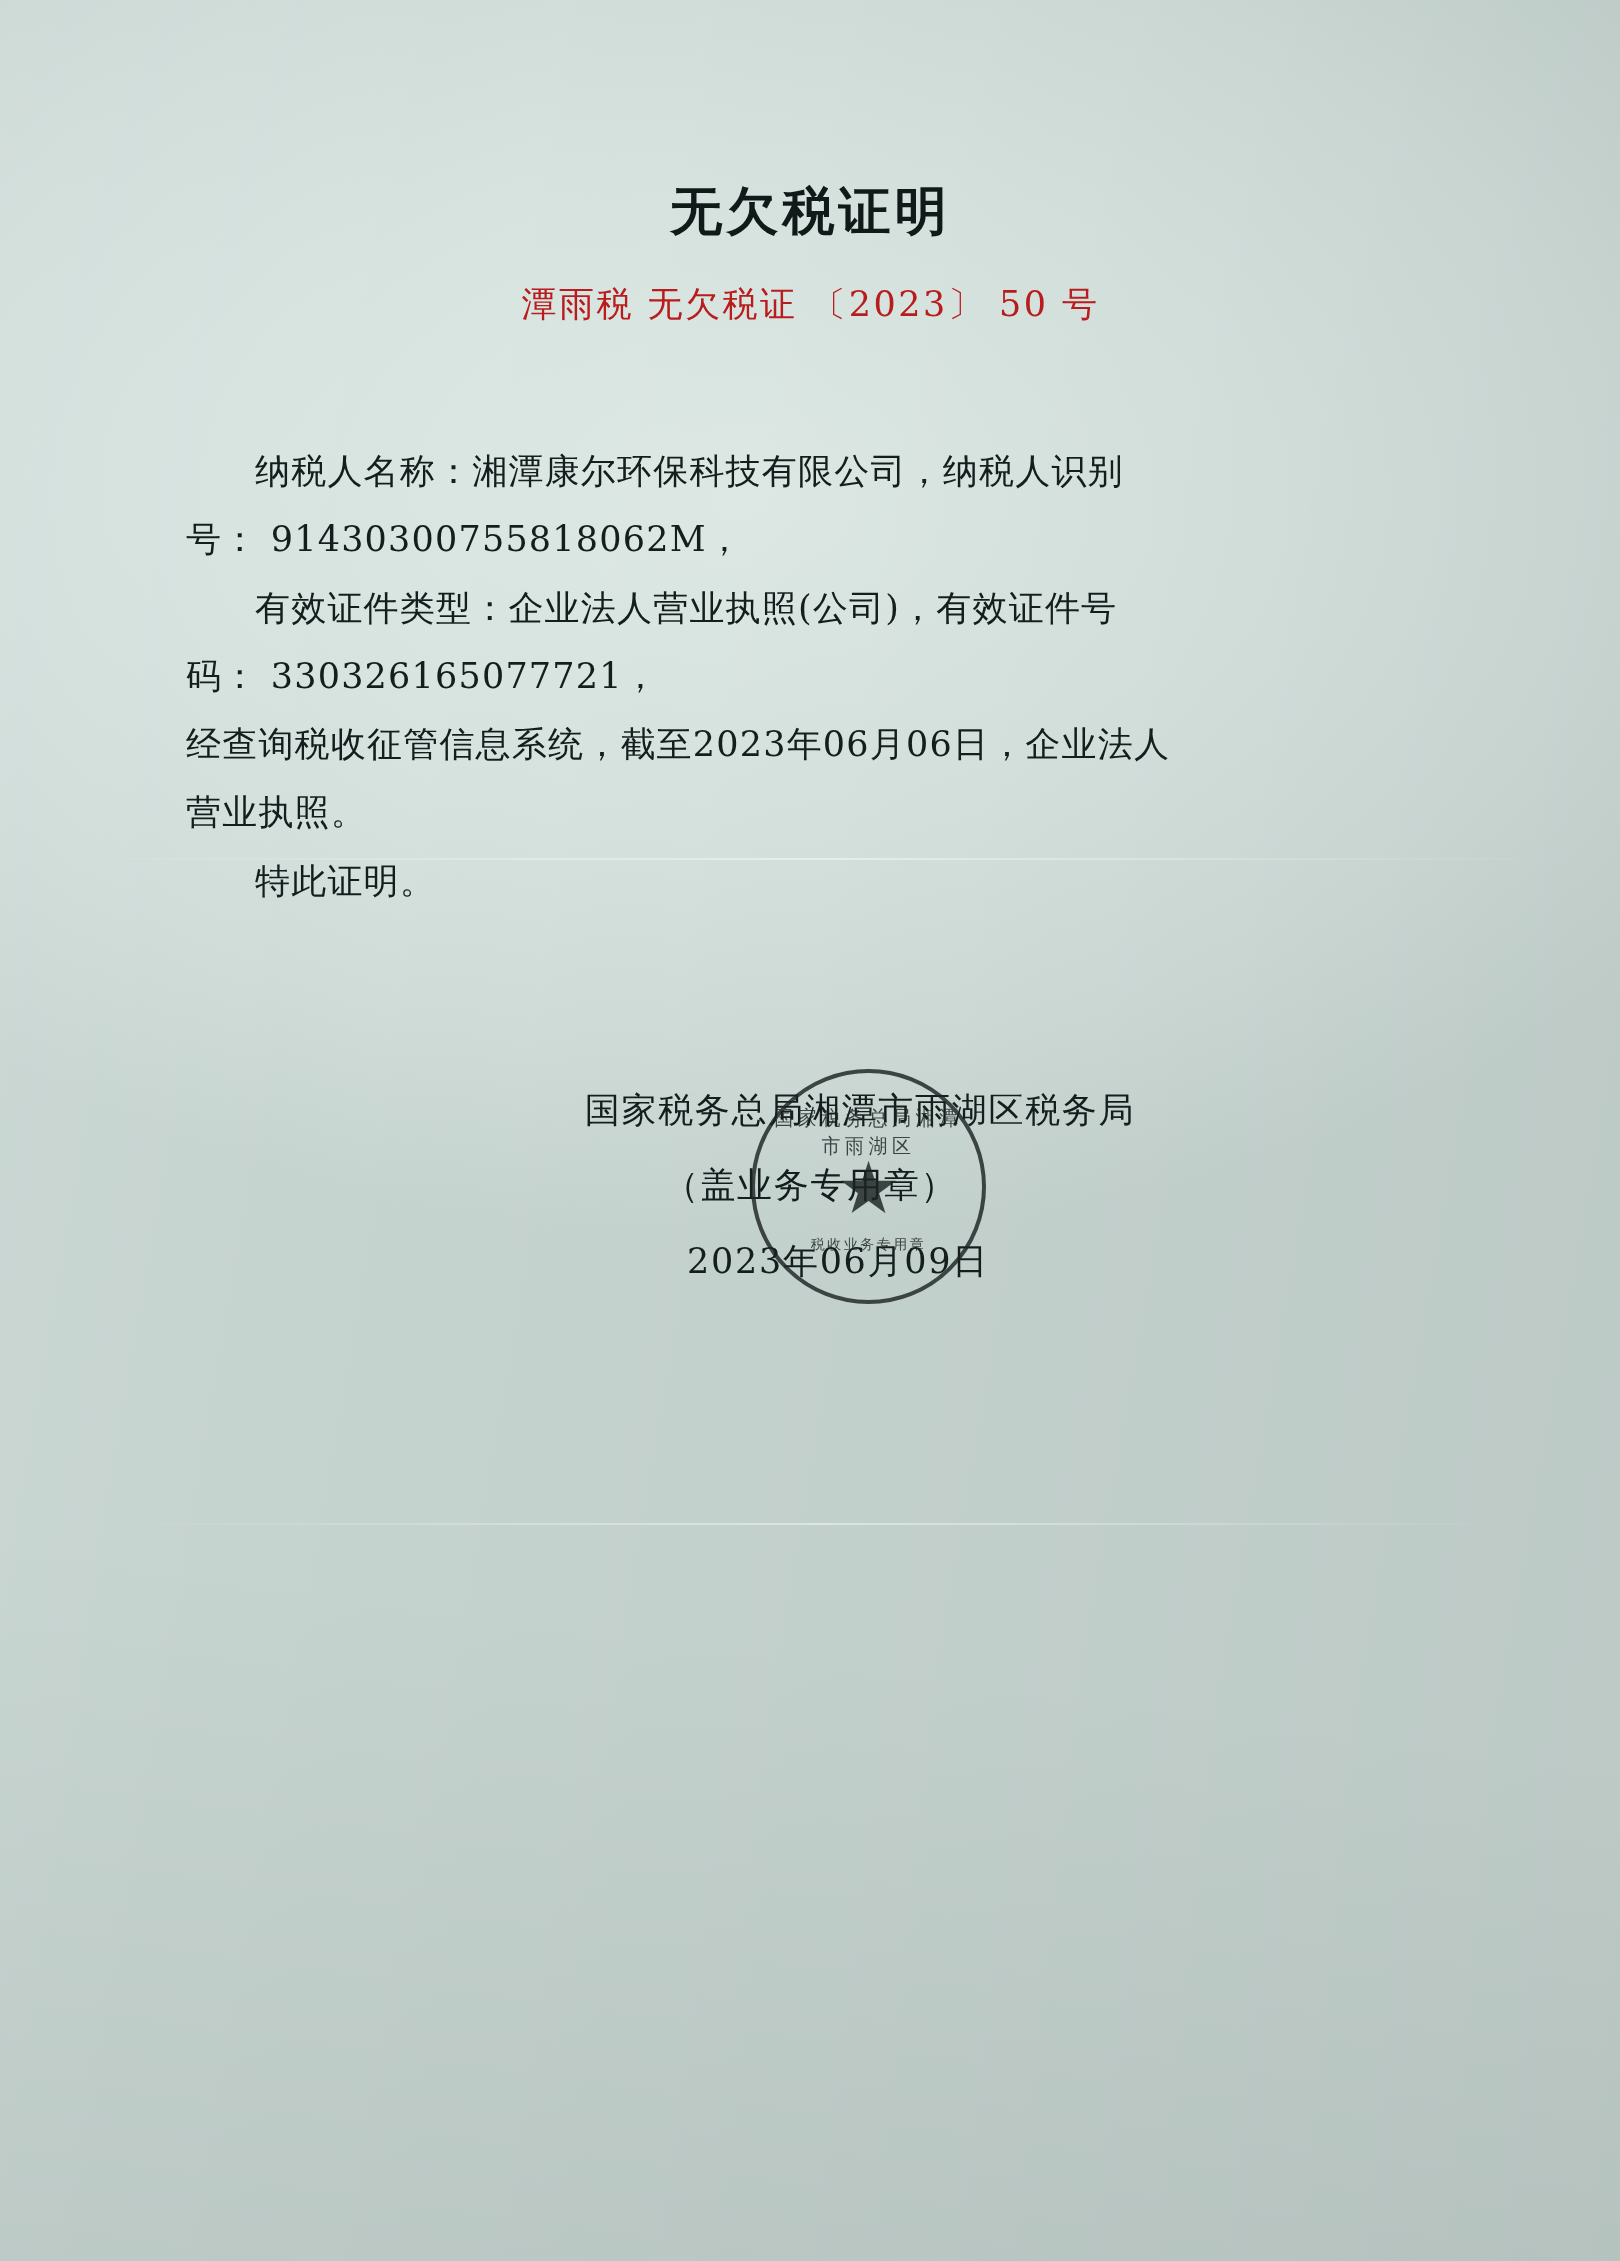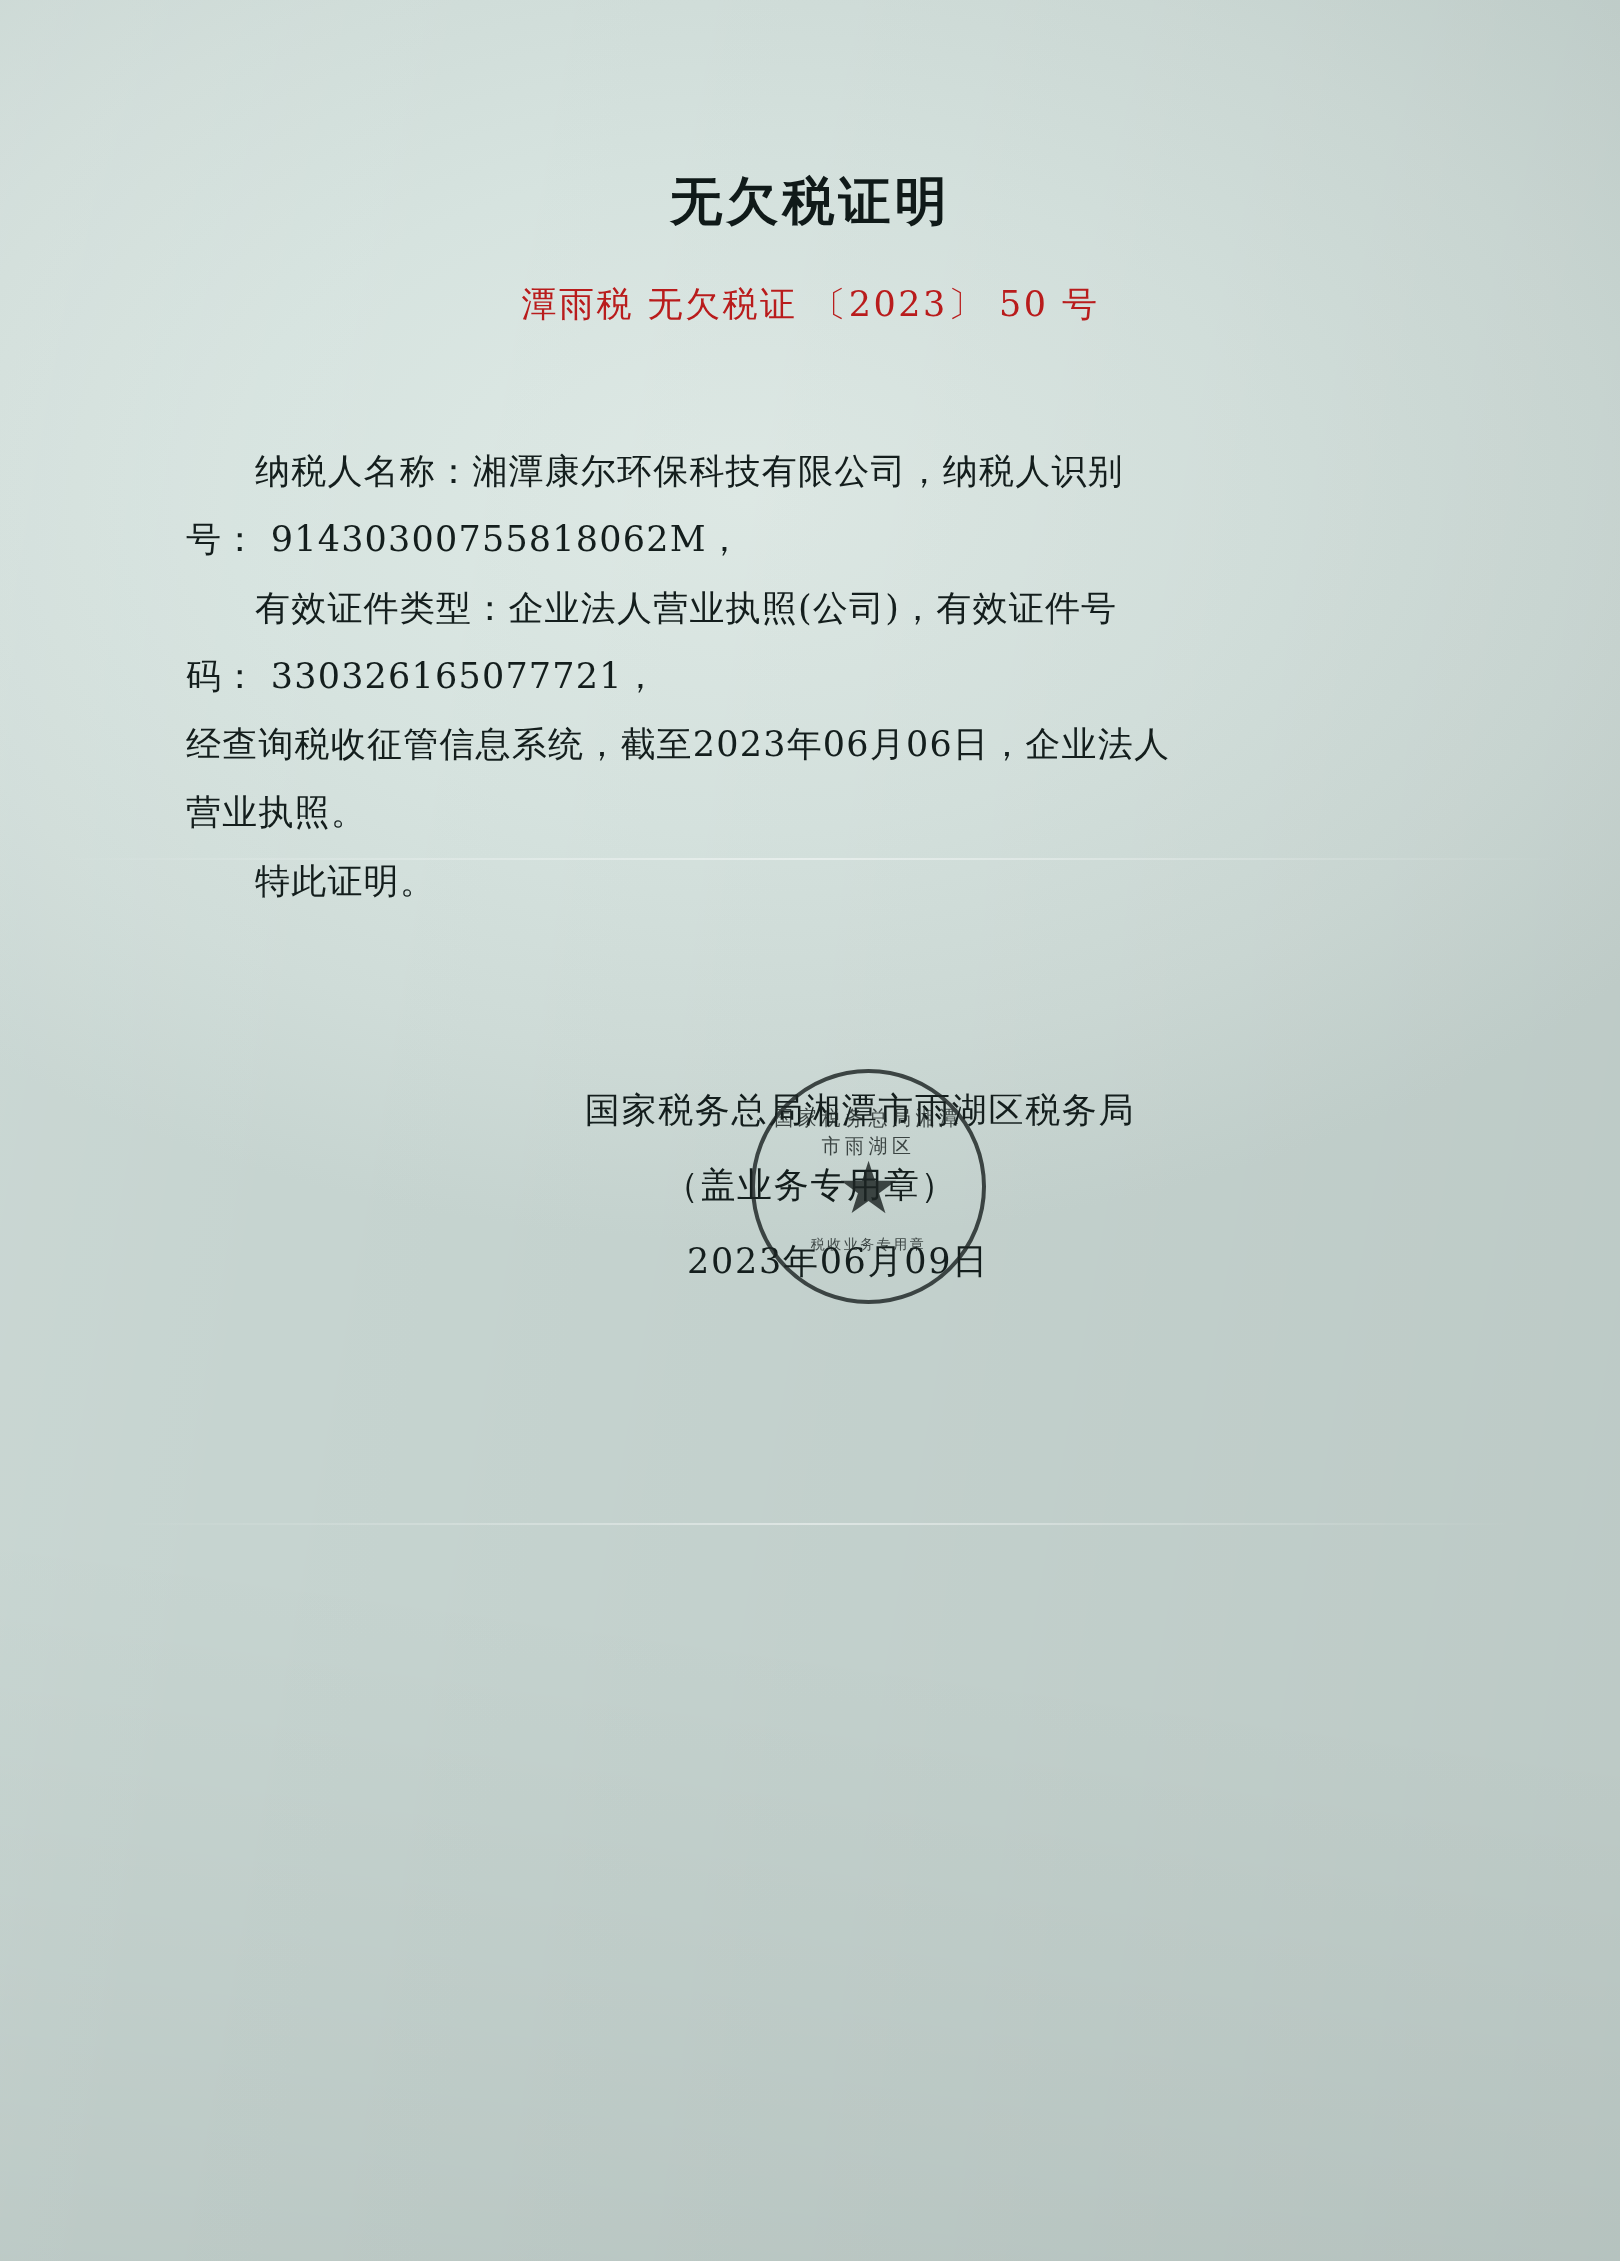--- a/index.html
+++ b/index.html
@@ -34,21 +34,21 @@
   }
 
   .content {
     position: absolute;
     inset: 0;
     color: #16201f;
   }
 
   .title {
     position: absolute;
-    top: 167px;
+    top: 177px;
     left: 0;
     width: 100%;
     text-align: center;
     font-size: 52px;
     font-weight: bold;
     letter-spacing: 4.1px;
     font-family: "DejaVu Sans", "Liberation Sans", sans-serif;
     color: #101a19;
   }
 

